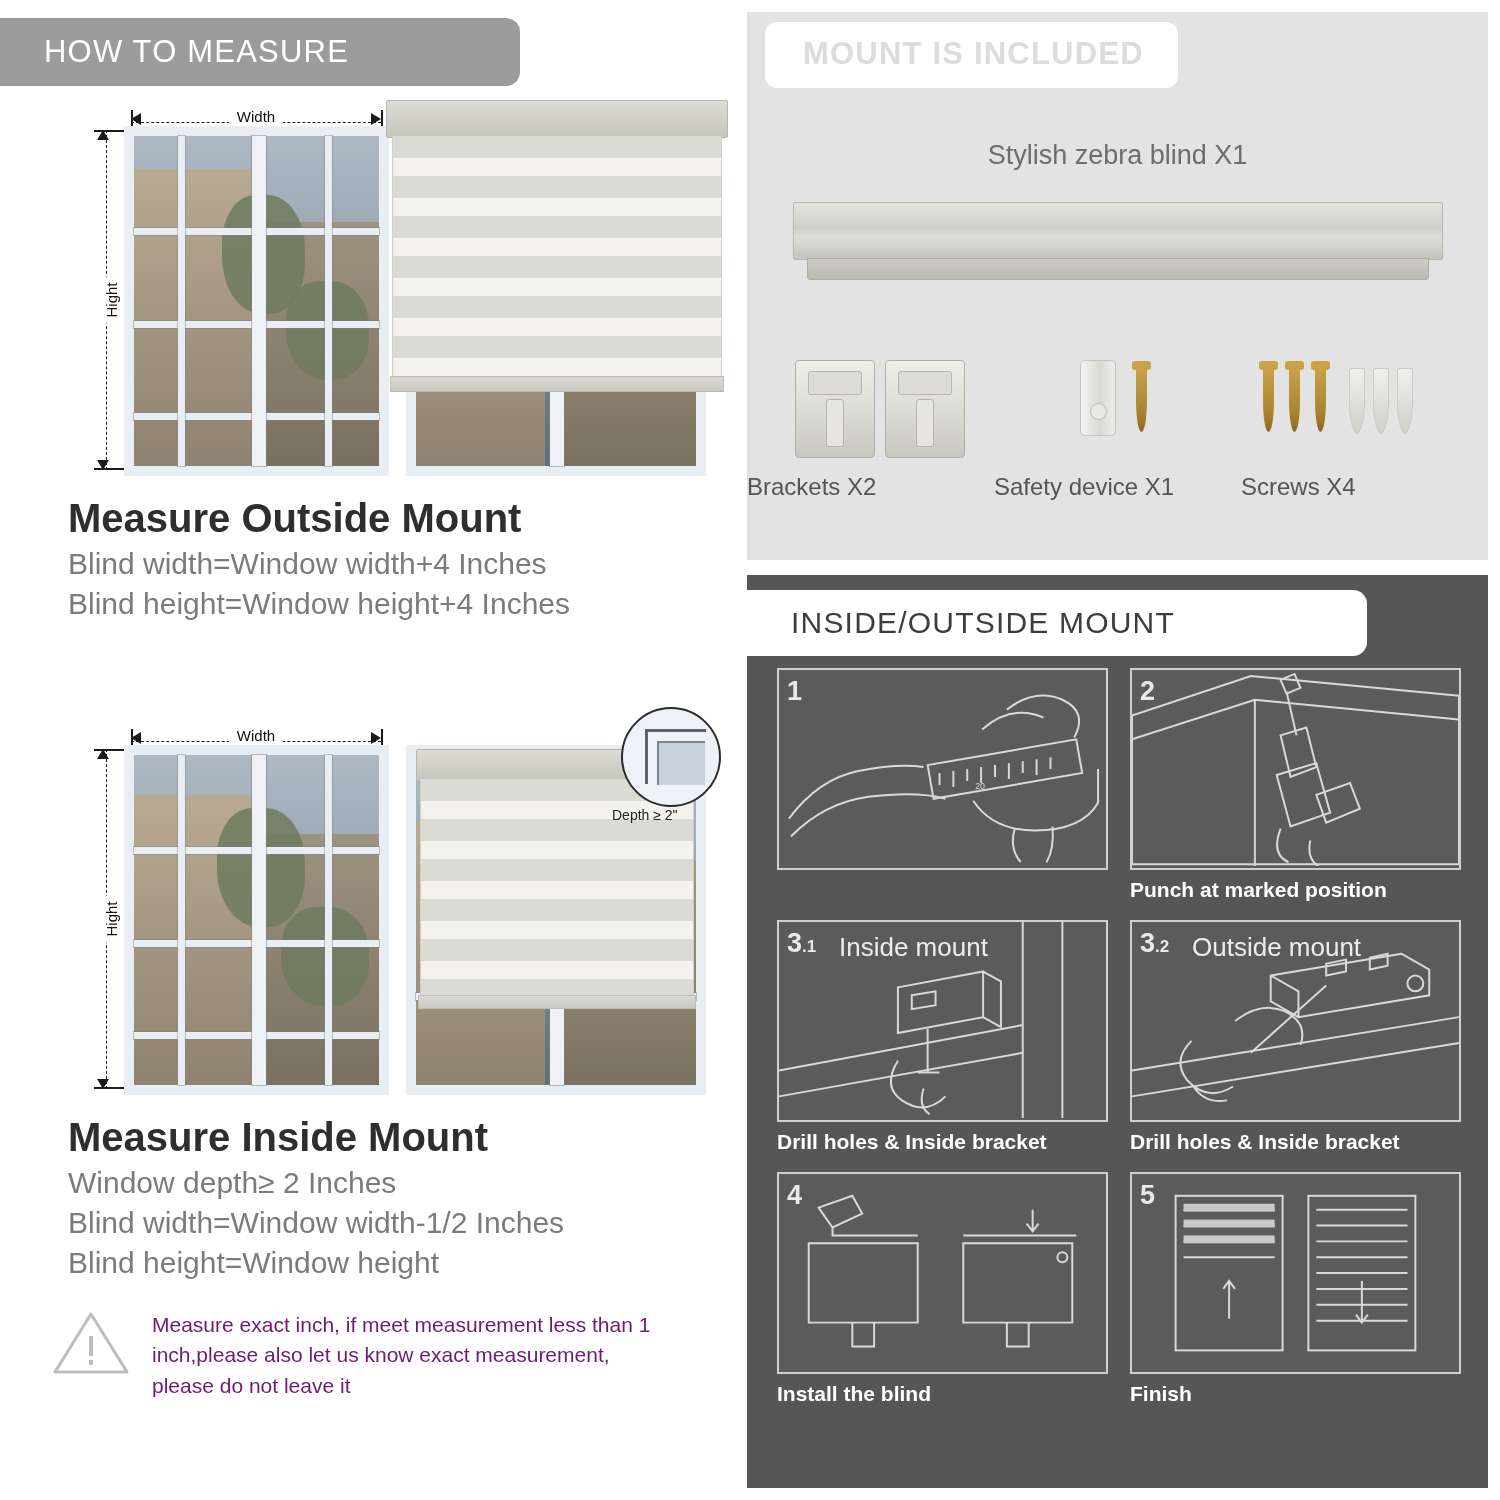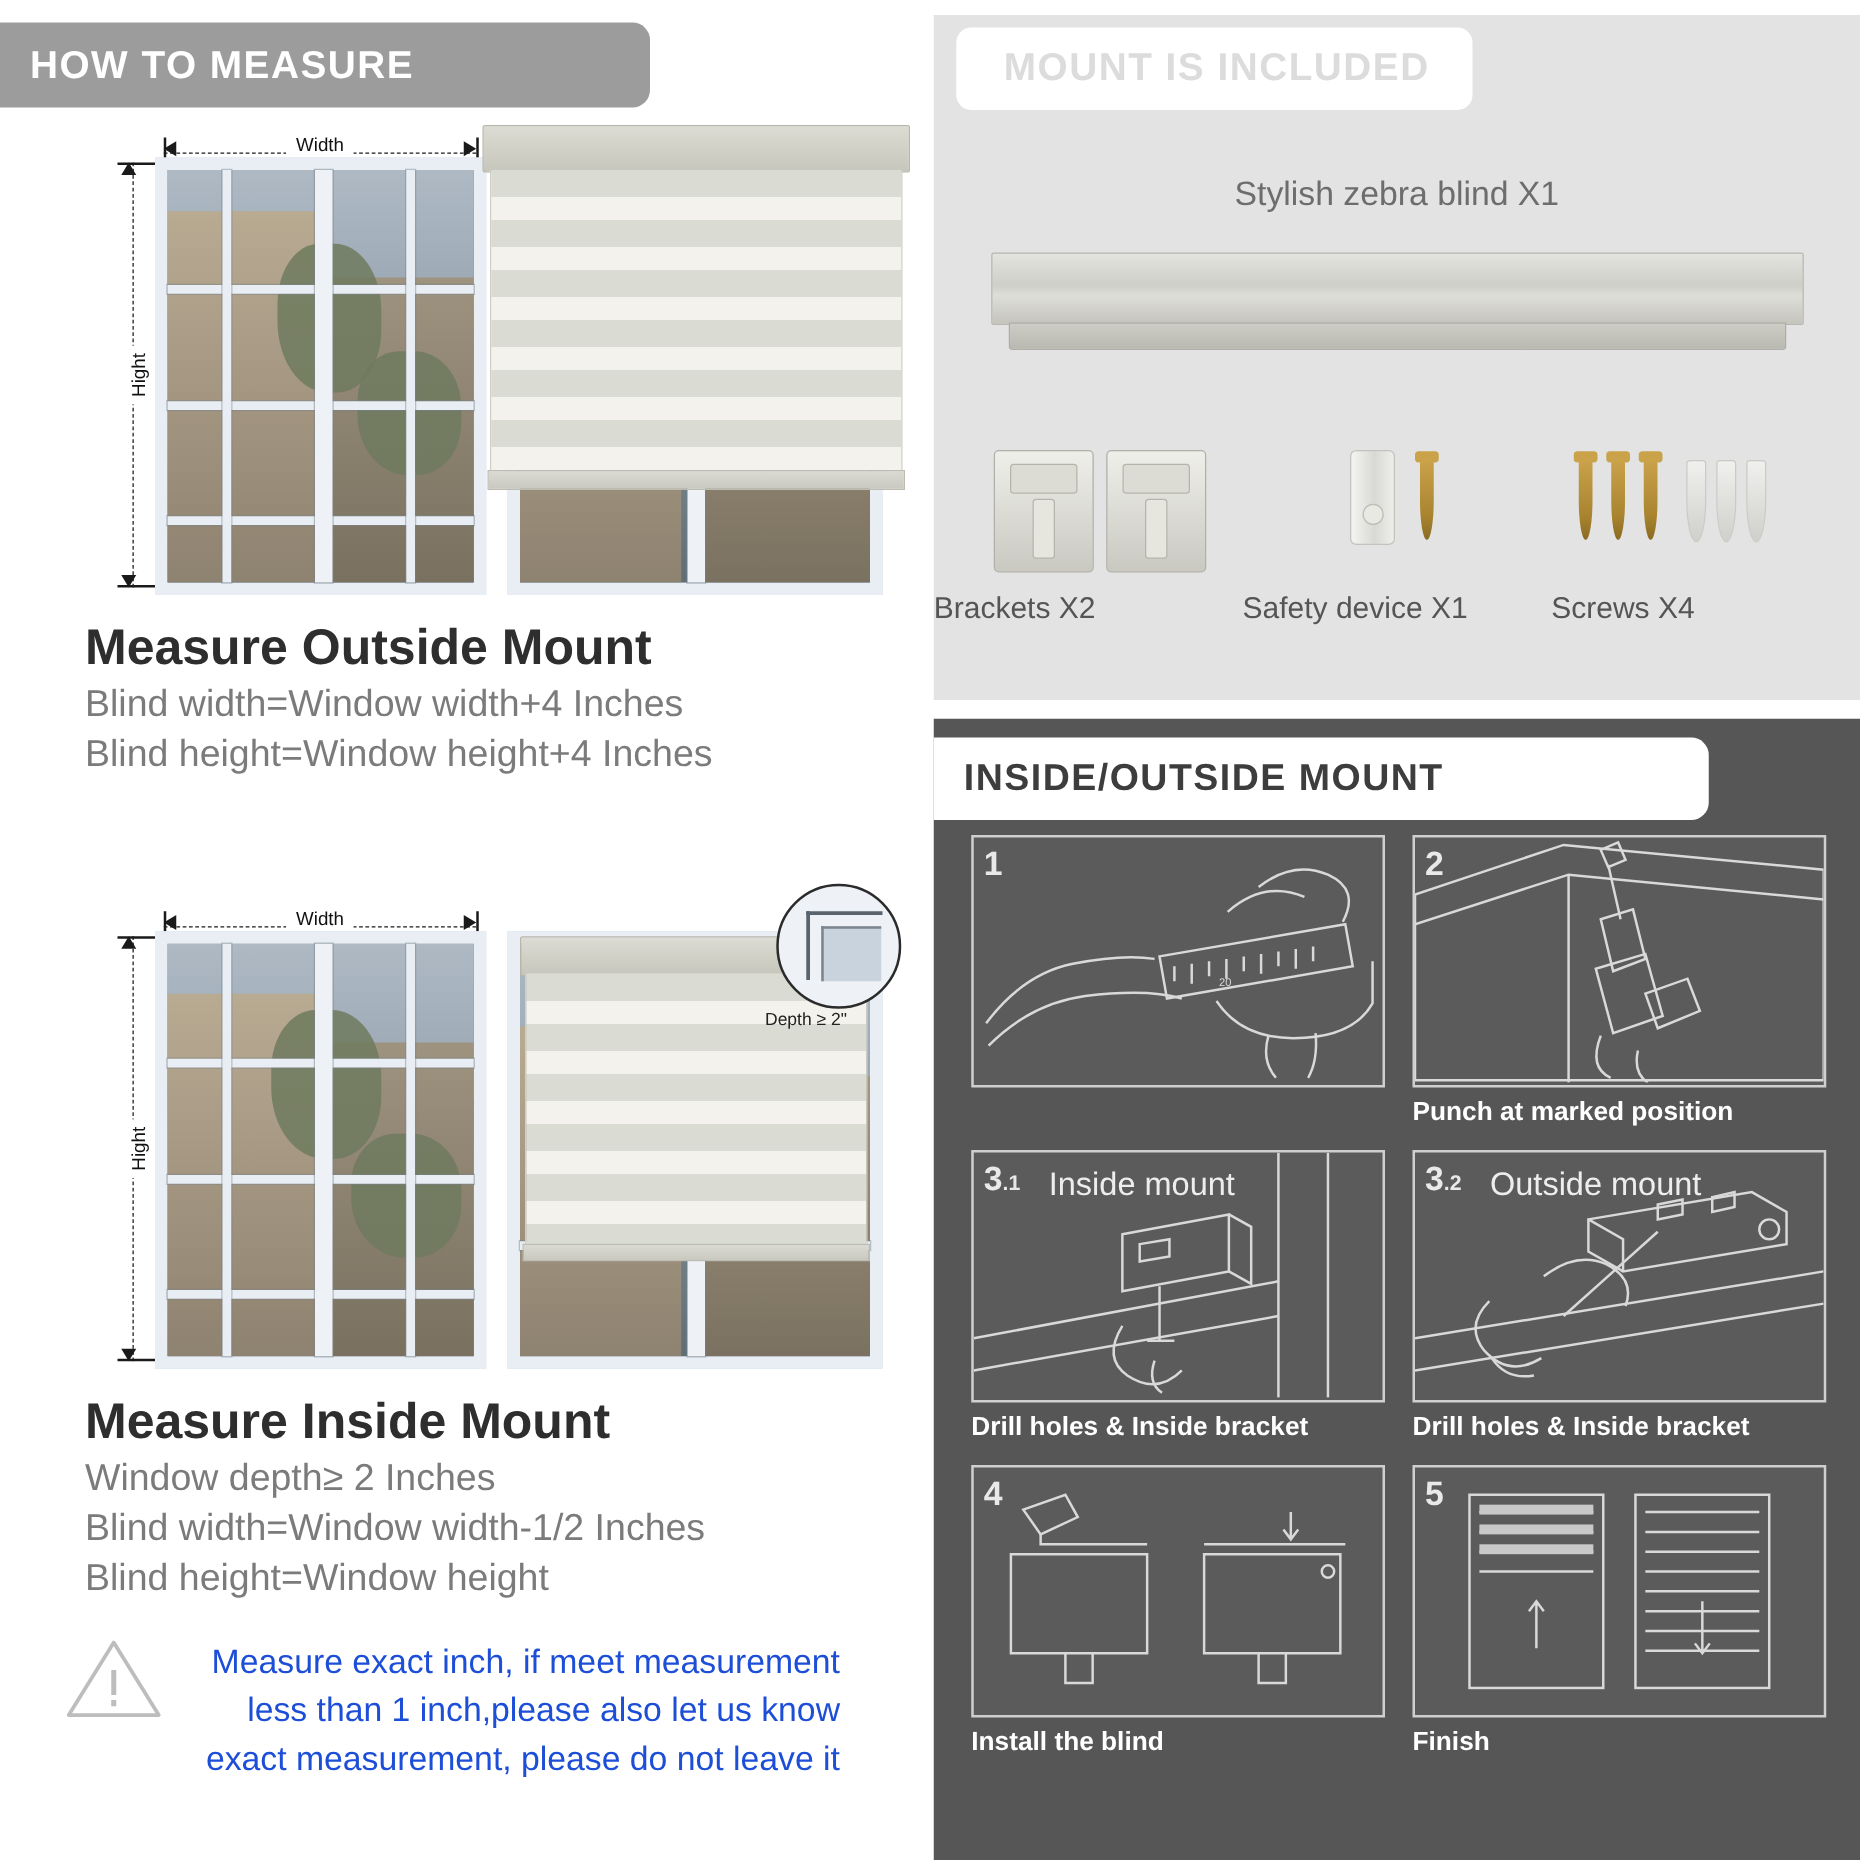--- a/index.html
+++ b/index.html
@@ -35,24 +35,24 @@
     background: #ffffff;
     flex: none;
   }
 
   
   .pill {
     position: absolute;
     display: flex;
     align-items: center;
     border-radius: 0 14px 14px 0;
-    font-weight: bold;
+    font-weight: normal;
     letter-spacing: 1.2px;
     color: #ffffff;
-    padding: 0 24px;
+    padding: 0 44px;
     box-sizing: border-box;
   }
   .pill-left {
     left: 0;
     top: 18px;
     width: 520px;
     height: 68px;
     background: #9c9c9c;
     font-size: 31px;
   }
@@ -283,24 +283,23 @@
     align-items: flex-start;
   }
   .warn-tri {
     flex: none;
     width: 78px;
     height: 66px;
     position: relative;
   }
   .warn-tri svg { display: block; }
   .note-text {
-    font-size: 27px;
+    font-size: 21px;
     line-height: 1.45;
-    color: #1d4ed8;
-    text-align: right;
+    color: #701a75;
   }
 
   
   .included-panel {
     position: absolute;
     left: 12px;
     top: 12px;
     width: 741px;
     height: 548px;
     background: #e3e3e3;

